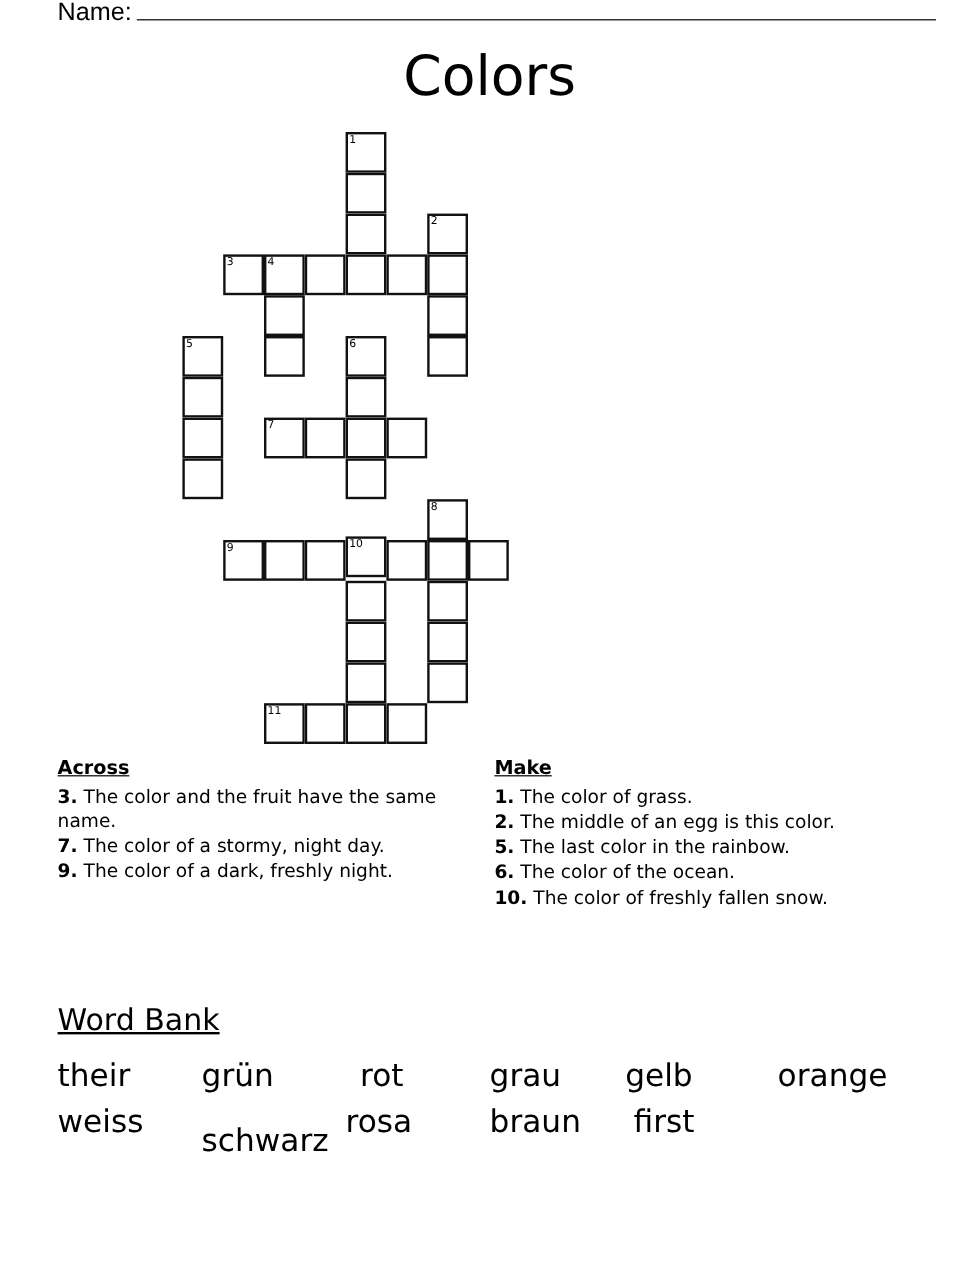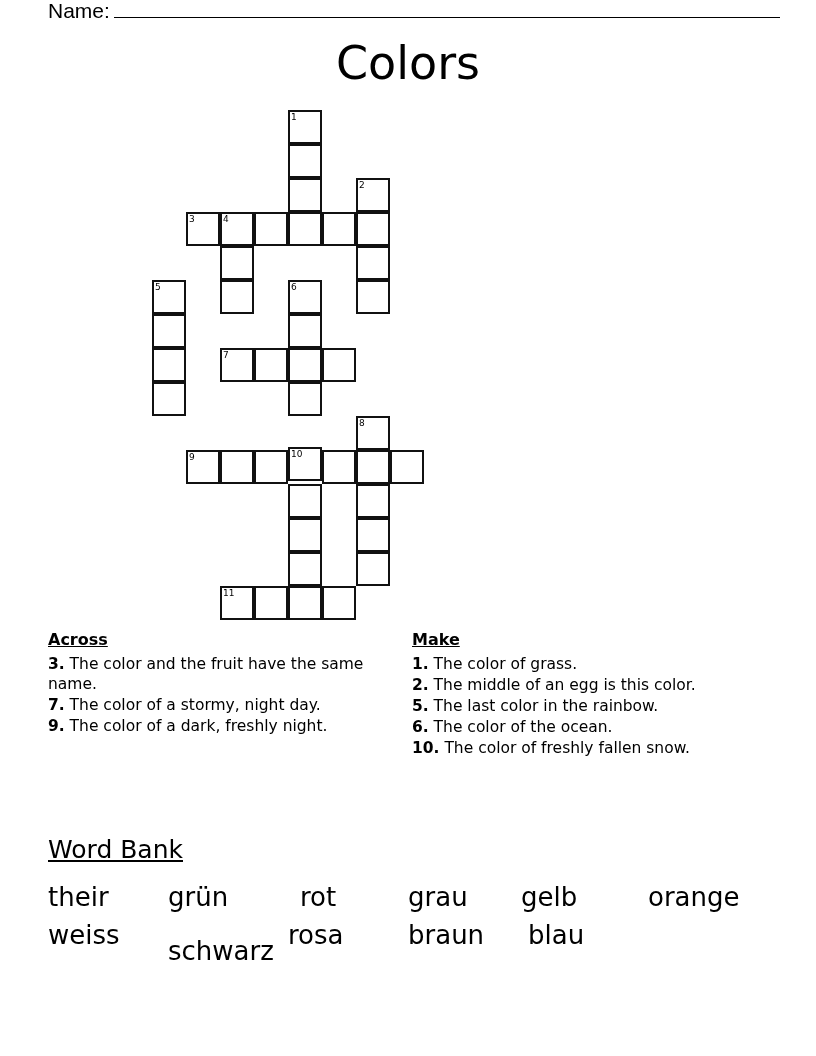--- a/index.html
+++ b/index.html
@@ -122,14 +122,14 @@
     <span class="word" style="left: 0px; top: 0px;">their</span>
     <span class="word" style="left: 120px; top: 0px;">grün</span>
     <span class="word" style="left: 252px; top: 0px;">rot</span>
     <span class="word" style="left: 360px; top: 0px;">grau</span>
     <span class="word" style="left: 473px; top: 0px;">gelb</span>
     <span class="word" style="left: 600px; top: 0px;">orange</span>
     <span class="word" style="left: 0px; top: 38px;">weiss</span>
     <span class="word" style="left: 120px; top: 54px;">schwarz</span>
     <span class="word" style="left: 240px; top: 38px;">rosa</span>
     <span class="word" style="left: 360px; top: 38px;">braun</span>
-    <span class="word" style="left: 480px; top: 38px;">blau</span>
+    <span class="word" style="left: 480px; top: 38px;">first</span>
   </div>
 
 </body></html>

